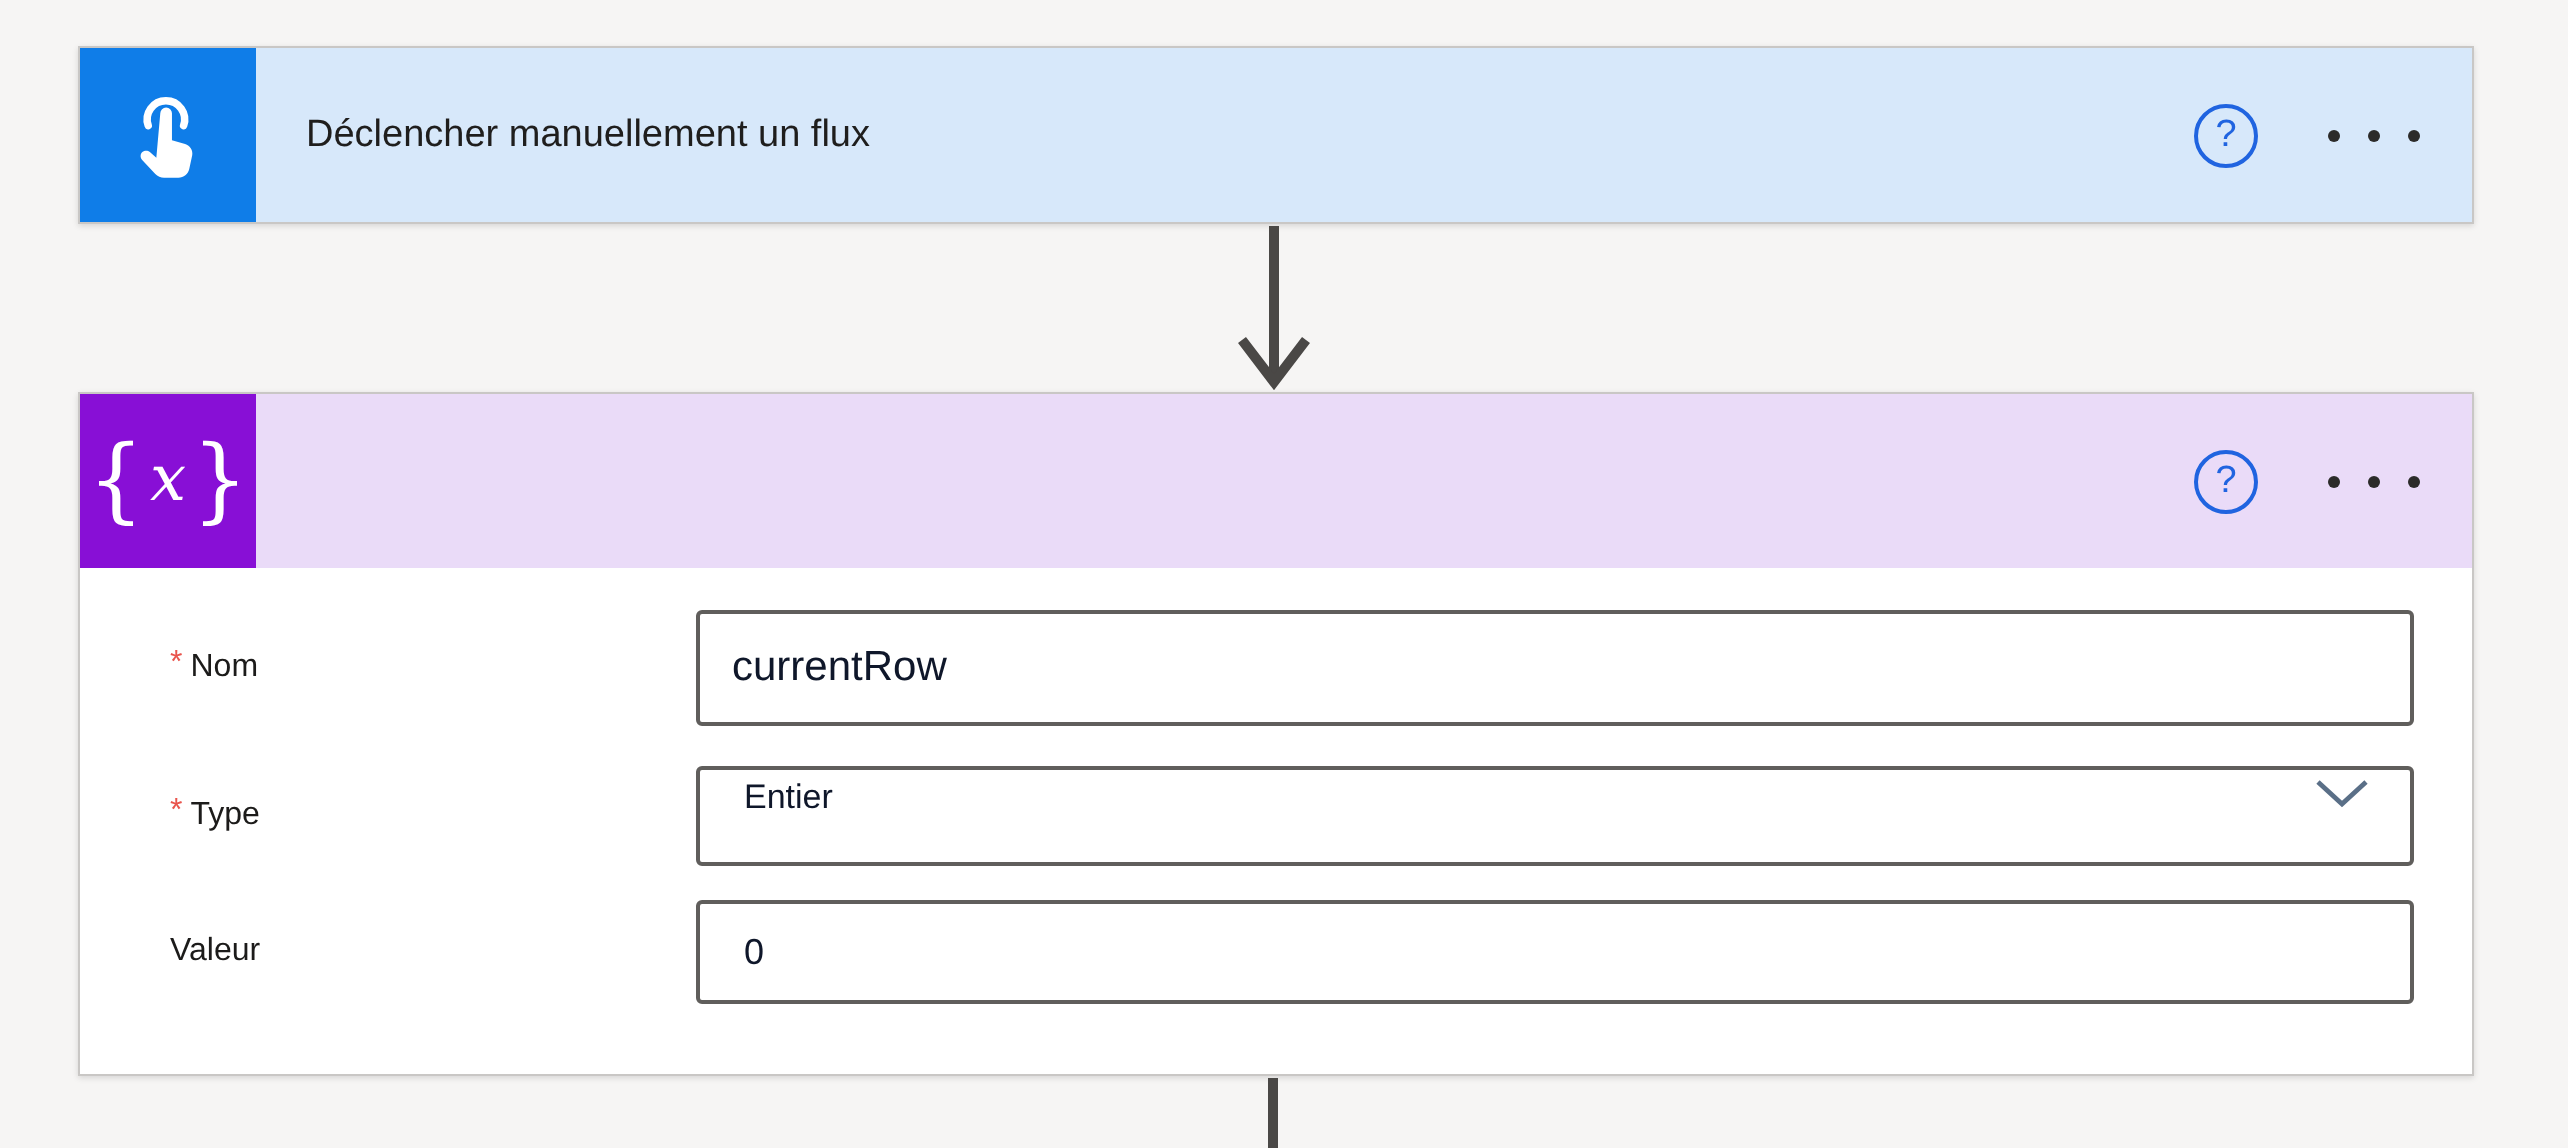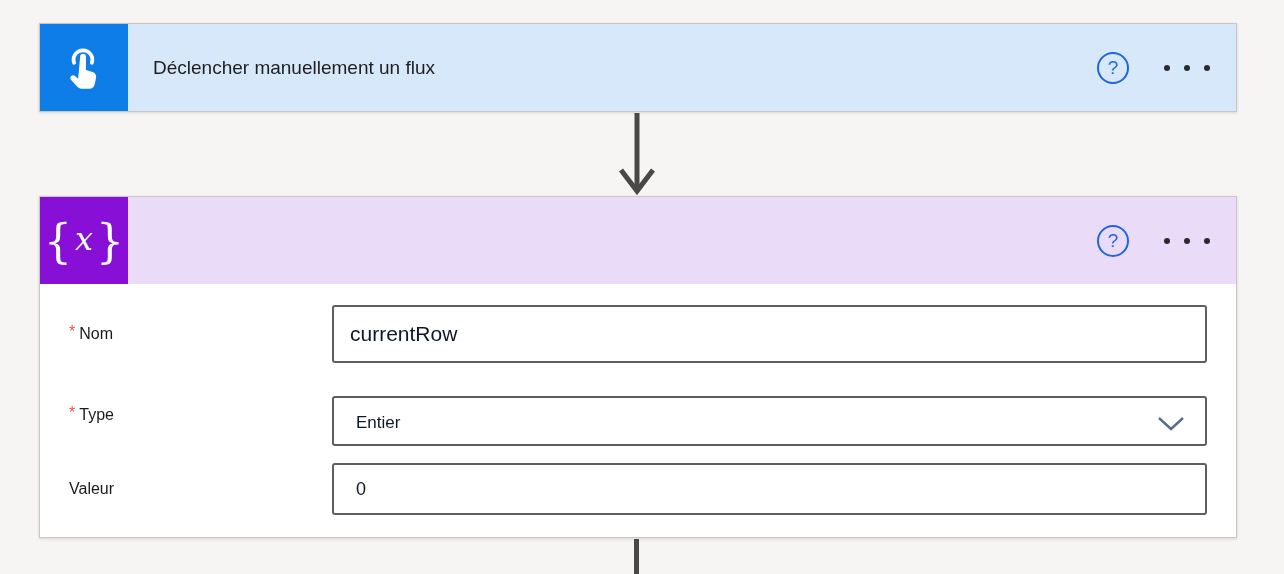--- a/index.html
+++ b/index.html
@@ -115,20 +115,21 @@
     align-items: center;
     padding: 0 29px;
   }
   .row-nom    { margin-bottom: 20px; }
   .row-type   { margin-bottom: 17px; }
 
   .field-label {
     flex: 0 0 263px;
     font-size: 16px;
     color: #1c1b1a;
+    margin-left: 16px;
   }
   .req {
     color: #e9554d;
     position: relative;
     top: -2px;
     margin-right: 4px;
     font-size: 16px;
   }
 
   .text-input, .select-input {
@@ -147,25 +148,23 @@
   }
   .input-valeur {
     height: 52px;
     font-size: 18px;
     padding: 0 22px;
     outline: none;
   }
   .select-input {
     height: 50px;
     display: flex;
-    align-items: center;
     padding: 4px 20px 0 22px;
     font-size: 17px;
     cursor: pointer;
-    margin-top: 13px;
   }
   .select-input .chevron { margin-left: auto; }
 
   .connector-arrow {
     position: absolute;
     left: 615px;
     top: 112px;
   }
   .connector-line {
     position: absolute;

